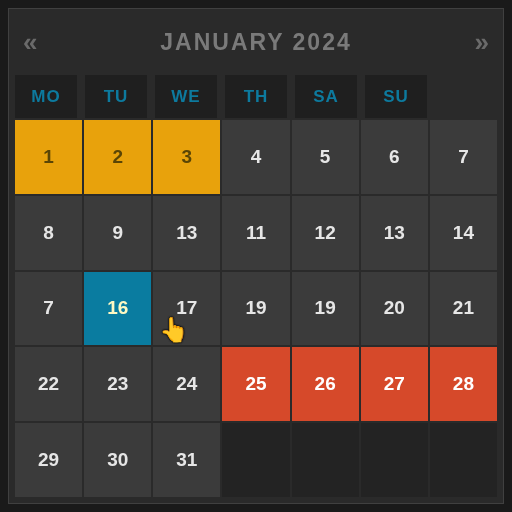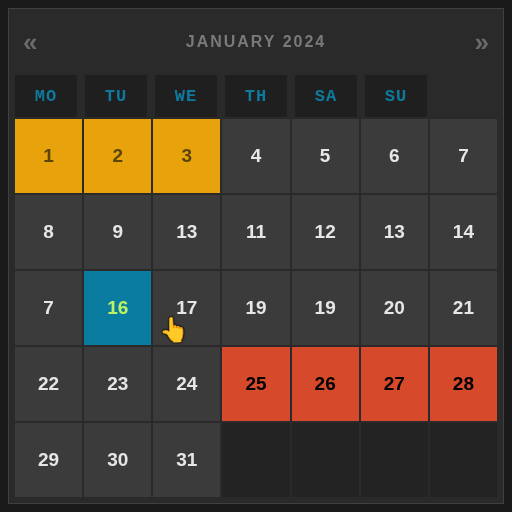--- a/index.html
+++ b/index.html
@@ -24,31 +24,30 @@
     .nav-arrow {
       color: #6a6a6a;
       font-size: 26px;
       font-weight: bold;
       cursor: pointer;
       user-select: none;
       line-height: 1;
     }
     .title {
       color: #7a7a7a;
-      font-size: 16px;
+      font-size: 23px;
       font-weight: bold;
       letter-spacing: 2px;
       text-align: center;
     }
     .dow-row {
       display: grid;
       grid-template-columns: repeat(7, 1fr);
       gap: 8px;
       padding: 0 6px;
-      font-family: Liberation Mono, monospace;
     }
     .dow {
       background: #1f1f1f;
       color: #0d7a9e;
       font-size: 17px;
       font-weight: bold;
       letter-spacing: 1px;
       text-align: center;
       padding: 12px 0 11px;
     }
@@ -65,22 +64,22 @@
       display: flex;
       align-items: center;
       justify-content: center;
       font-size: 19px;
       font-weight: bold;
       color: #e6e6e6;
       cursor: pointer;
       user-select: none;
     }
     .cell.yellow { background: #e8a20c; color: #5a4505; }
-    .cell.selected { background: #0a7ca0; color: #bef264; }
-    .cell.red { background: #d6492a; color: #000000; }
+    .cell.selected { background: #0a7ca0; color: #fef9c3; }
+    .cell.red { background: #d6492a; color: #ffffff; }
     .cell.empty { background: #232323; cursor: default; }
     .cursor {
       position: absolute;
       pointer-events: none;
       font-size: 24px;
       color: #fff;
       text-shadow: 0 0 2px #000, 0 0 2px #000;
       left: 150px;
       top: 307px;
     }

